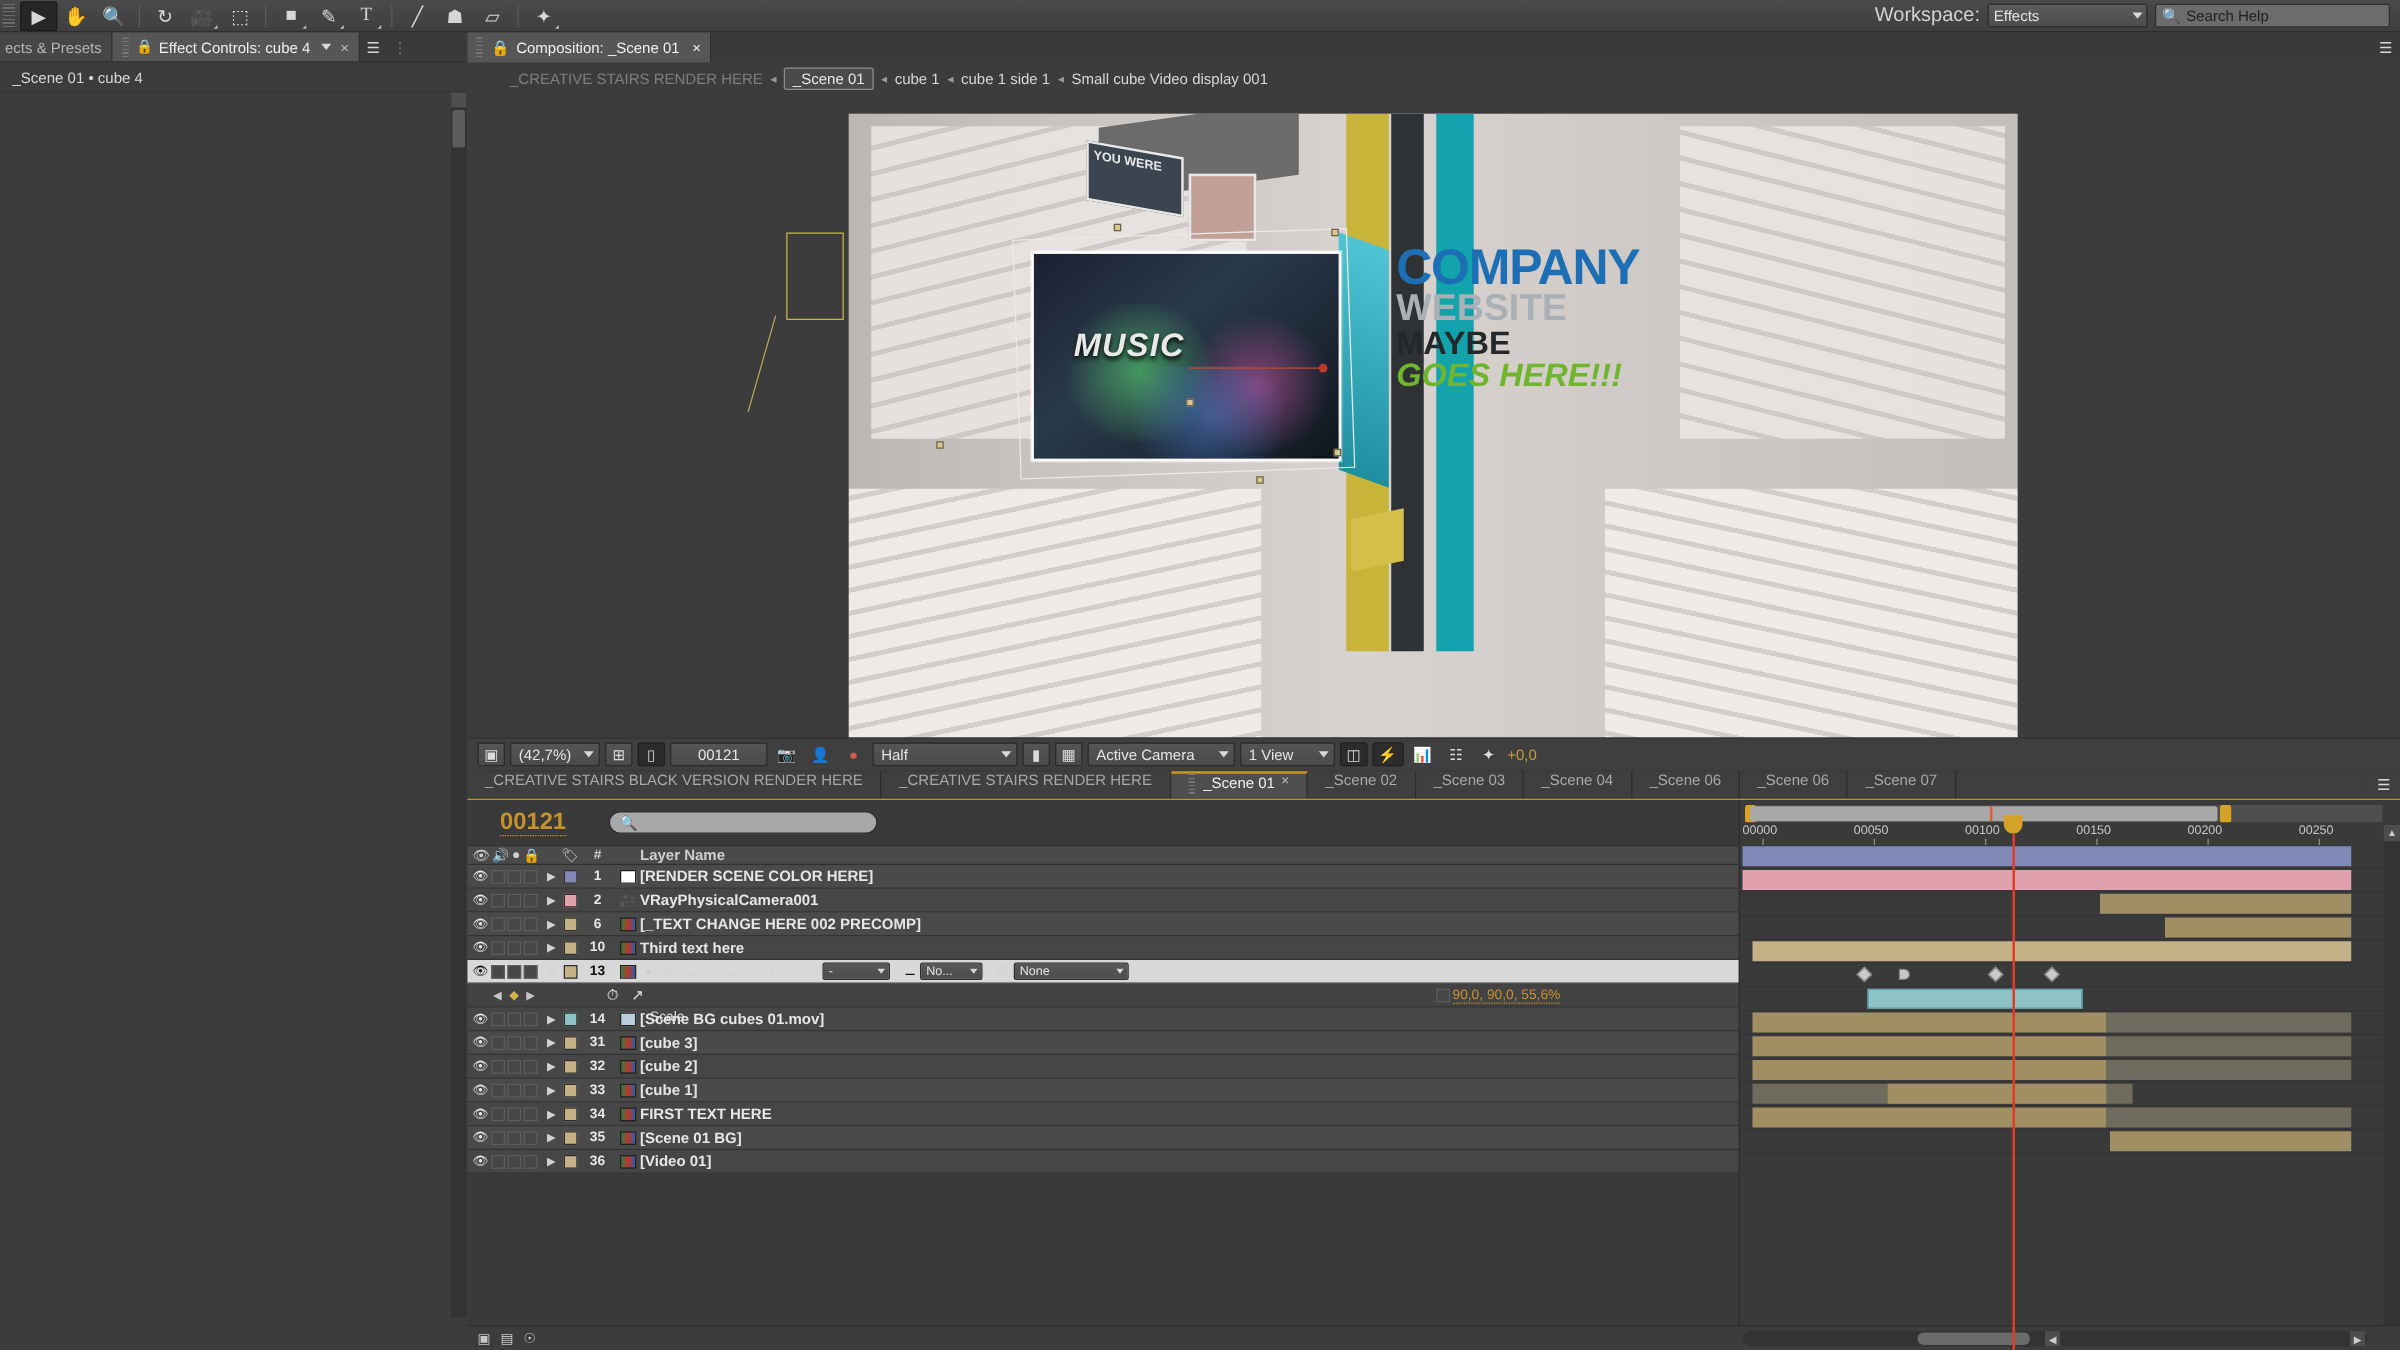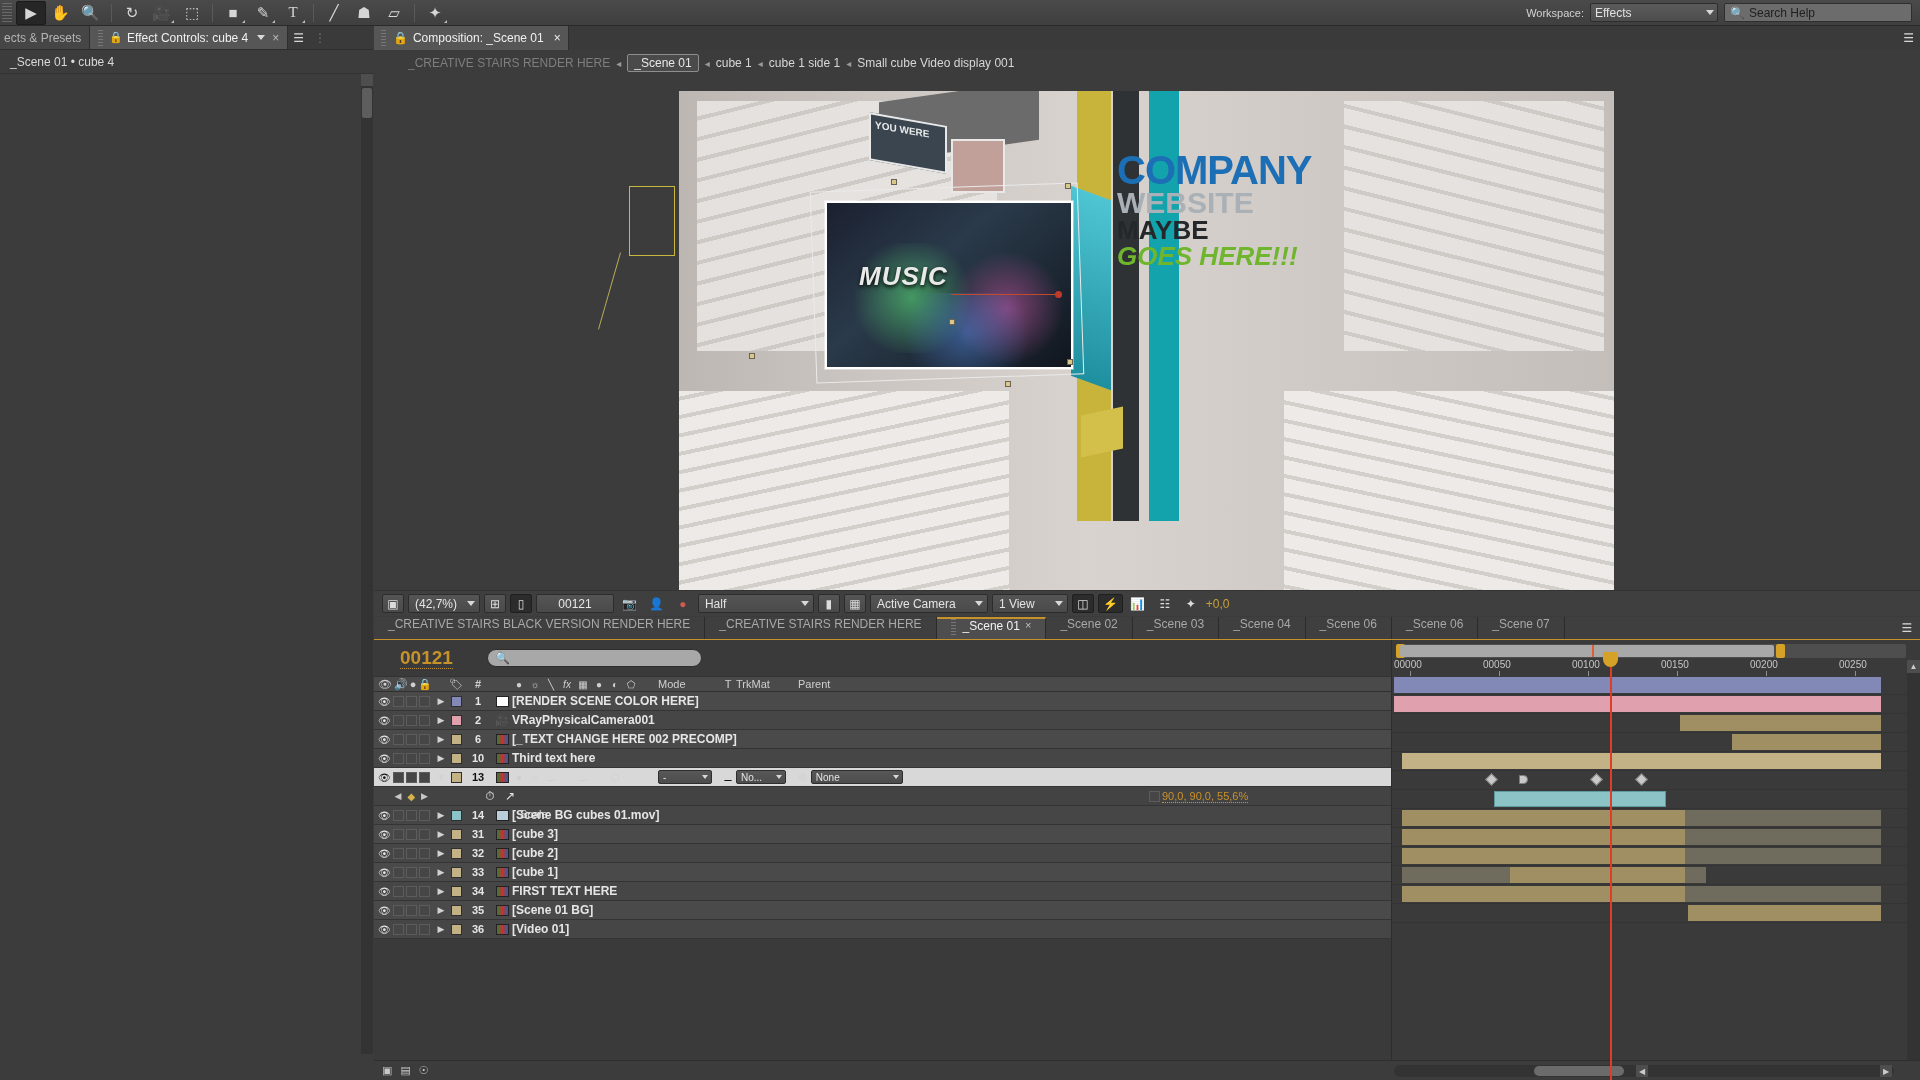--- a/index.html
+++ b/index.html
@@ -24,21 +24,21 @@
     background:repeating-linear-gradient(#6a6a6a,#6a6a6a 1px,transparent 1px,transparent 3px);}
   .tool {
     width:30px; height:24px; display:flex; align-items:center; justify-content:center;
     color:#d6d6d6; font-size:15px; position:relative;
   }
   .tool.active { background:#262626; border:1px solid #1c1c1c; border-radius:2px; }
   .tool .cnr { position:absolute; right:3px; bottom:2px; width:0;height:0;
     border-left:3px solid transparent; border-bottom:3px solid #bdbdbd;}
   .tsep { width:1px; height:18px; background:#5a5a5a; margin:0 5px; }
   .ws-area { margin-left:auto; display:flex; align-items:center; gap:6px; padding-right:8px; }
-  .ws-label { font-size:11px; color:#d2d2d2; }
+  .ws-label { font-size:16px; color:#d2d2d2; }
   .ws-select {
     width:128px; height:19px; background:linear-gradient(#5b5b5b,#4d4d4d);
     border:1px solid #2d2d2d; border-radius:2px; display:flex; align-items:center;
     padding:0 4px; font-size:12px; color:#e2e2e2; position:relative;
   }
   .ws-select .arw { position:absolute; right:3px; top:6px; width:0;height:0;
     border-left:4px solid transparent;border-right:4px solid transparent;border-top:5px solid #d8d8d8;}
   .help-box {
     width:188px; height:19px; background:#6c6c6c; border:1px solid #2e2e2e; border-radius:2px;
     display:flex; align-items:center; gap:4px; padding:0 5px; font-size:12px; color:#1f1f1f;
@@ -241,21 +241,21 @@
     background:linear-gradient(#4fc5d4,#1e8f9e); transform:skewY(20deg); }
   .art .cubeSel { position:absolute; left:134px; top:96px; width:268px; height:192px;
     border:1px solid #eaeaea; transform:rotate(-2deg); }
   .art .smallPanel1 { position:absolute; left:190px; top:28px; width:78px; height:48px;
     background:#3a4550; border:2px solid #e8e8e8; transform:skewY(10deg); }
   .art .smallPanel2 { position:absolute; left:272px; top:48px; width:54px; height:54px;
     background:#c0a098; border:2px solid #e8e8e8; }
   .art .darkTop { position:absolute; left:200px; top:0px; width:160px; height:60px;
     background:#6b6b6b; transform:skewY(-8deg); }
   .art .txtblock { position:absolute; left:438px; top:60px; width:190px; }
-  .art .t1 { font-size:40px; font-weight:bold; color:#1c6fb5; letter-spacing:-1px; line-height:38px;}
+  .art .t1 { font-size:40px; font-weight:bold; color:#1c6fb5; letter-spacing:-1px; line-height:38px;margin-top:44px;}
   .art .t2 { font-size:30px; font-weight:bold; color:#a9b0b6; letter-spacing:0px; line-height:28px;}
   .art .t3 { font-size:26px; font-weight:bold; color:#24282b; line-height:26px;}
   .art .t4 { font-size:26px; font-weight:bold; color:#6fb52e; font-style:italic; line-height:26px;}
   .handle { position:absolute; width:6px; height:6px; background:#d8c98a; border:1px solid #6b6252; }
   .anchor-line { position:absolute; height:1px; background:#c04a2a; }
   .anchor-dot { position:absolute; width:7px; height:7px; border-radius:50%; background:#c0392b; }
 </style>
 </head>
 <body>
 
@@ -490,20 +490,21 @@
         <div class="c-av">
           <span>👁</span>
           <span>🔊</span>
           <span>●</span>
           <span>🔒</span>
         </div>
         <div class="c-arrow"></div>
         <div class="c-color">🏷</div>
         <div class="c-num">#</div>
         <div class="c-icon"></div>
+        <div class="c-name">Layer Name</div>
         <div class="c-sw">
           <span class="sw-cell">●</span>
           <span class="sw-cell">☼</span>
           <span class="sw-cell">╲</span>
           <span class="sw-cell" style="font-style:italic;">fx</span>
           <span class="sw-cell">▦</span>
           <span class="sw-cell">●</span>
           <span class="sw-cell">◐</span>
           <span class="sw-cell">⬠</span>
         </div>

